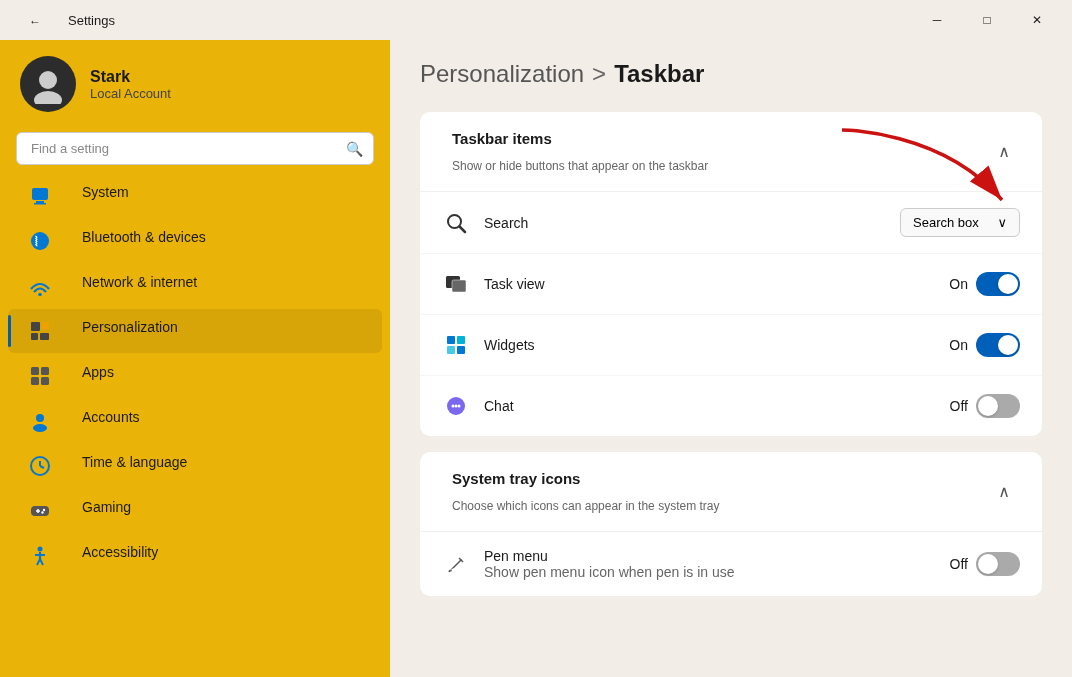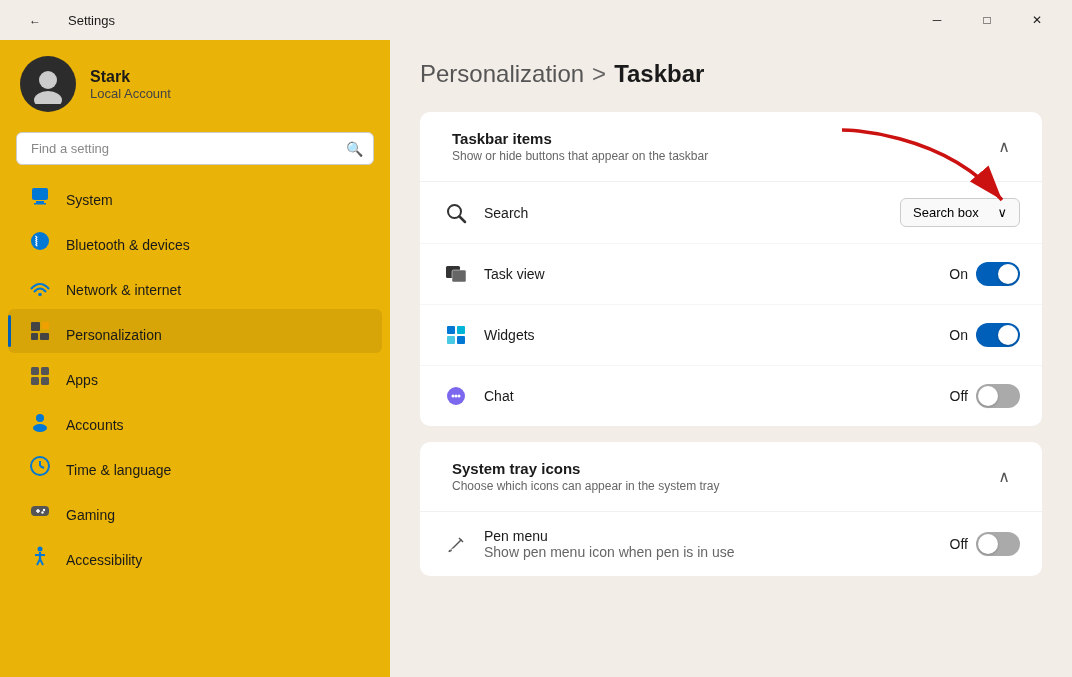--- a/index.html
+++ b/index.html
@@ -111,22 +111,22 @@
       right: 10px;
       top: 50%;
       transform: translateY(-50%);
       color: #555;
       font-size: 14px;
     }
 
     
     .nav-item {
       display: flex;
-      align-items: flex-end;
-      gap: 14px;
+      align-items: flex-start;
+      gap: 30px;
       padding: 10px 20px;
       cursor: pointer;
       border-radius: 6px;
       margin: 1px 8px;
       font-size: 14px;
       color: #1a1a1a;
       position: relative;
     }
     .nav-item.active {
       background: rgba(0,0,0,0.08);
@@ -184,21 +184,21 @@
     
     .card-header {
       display: flex;
       align-items: center;
       justify-content: space-between;
       padding: 18px 32px;
       border-bottom: 1px solid #f0f0f0;
       cursor: pointer;
     }
     .card-header-title { font-size: 15px; font-weight: 600; color: #1a1a1a; }
-    .card-header-sub { font-size: 12px; color: #666; margin-top: 2px; }
+    .card-header-sub { font-size: 12px; color: #666; margin-top: 12px; }
     .card-header-chevron { color: #555; font-size: 16px; }
 
     
     .setting-row {
       display: flex;
       align-items: center;
       padding: 16px 22px;
       border-bottom: 1px solid #f5f5f5;
       gap: 14px;
     }

